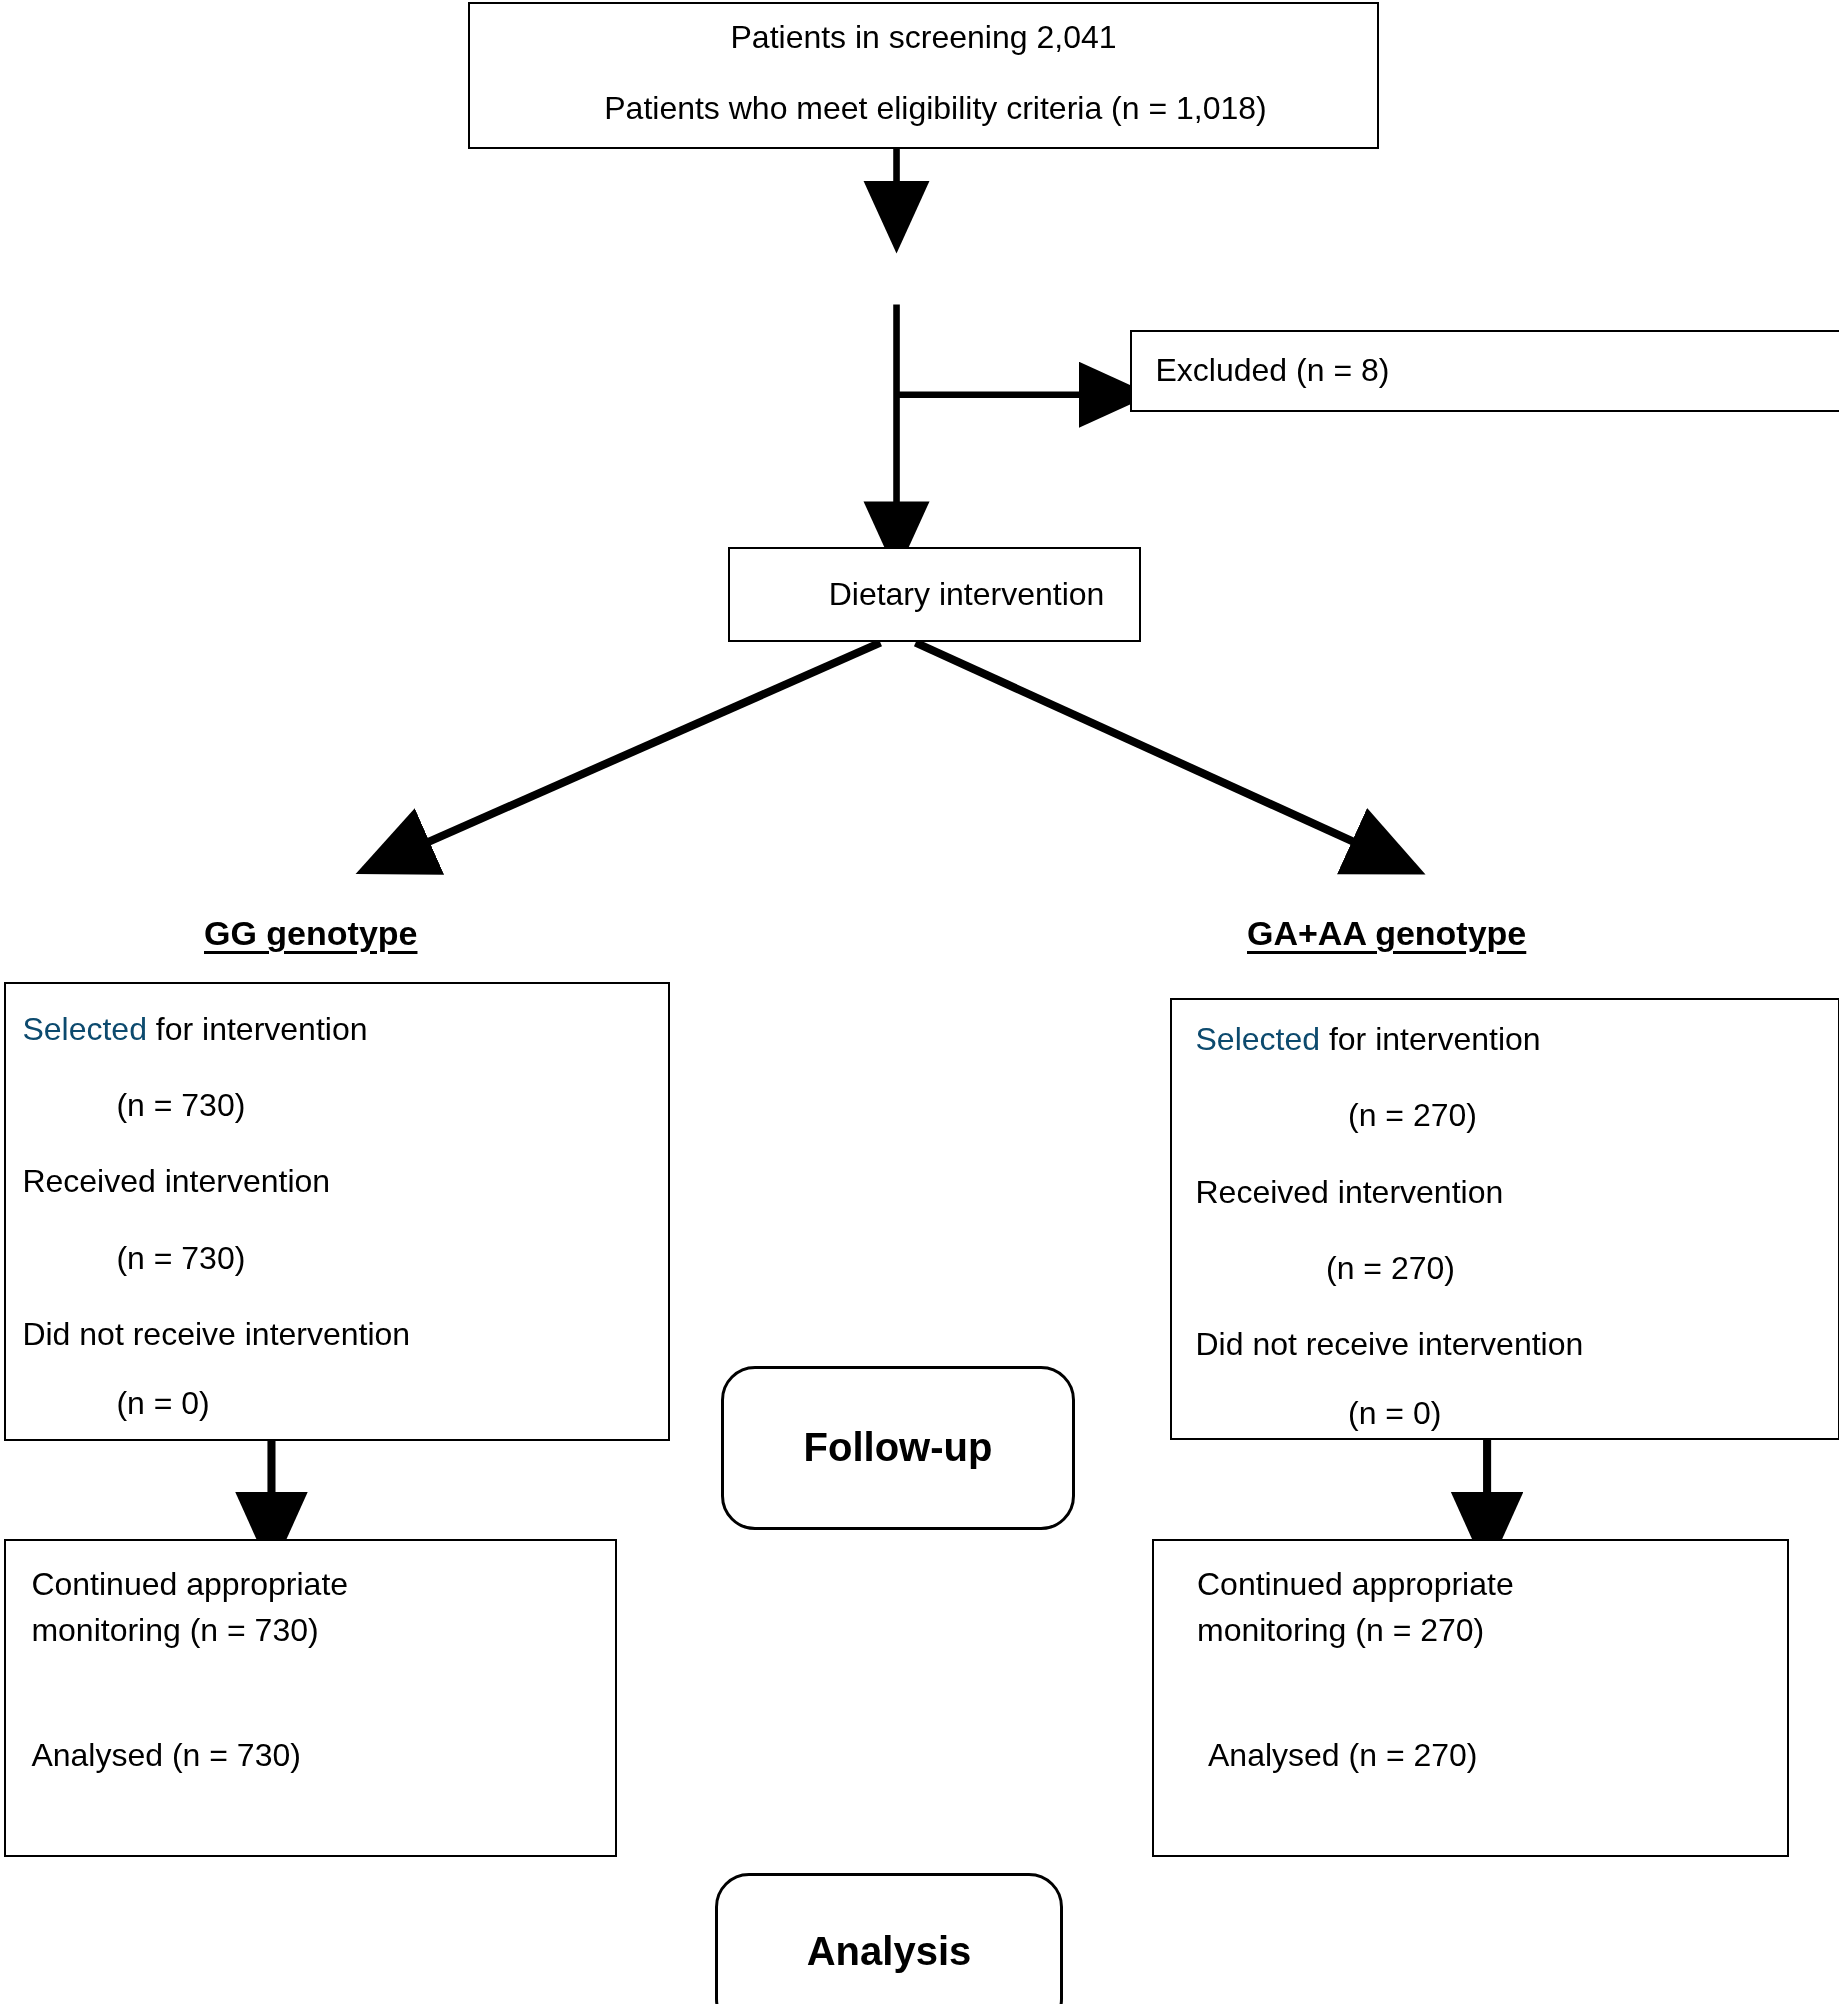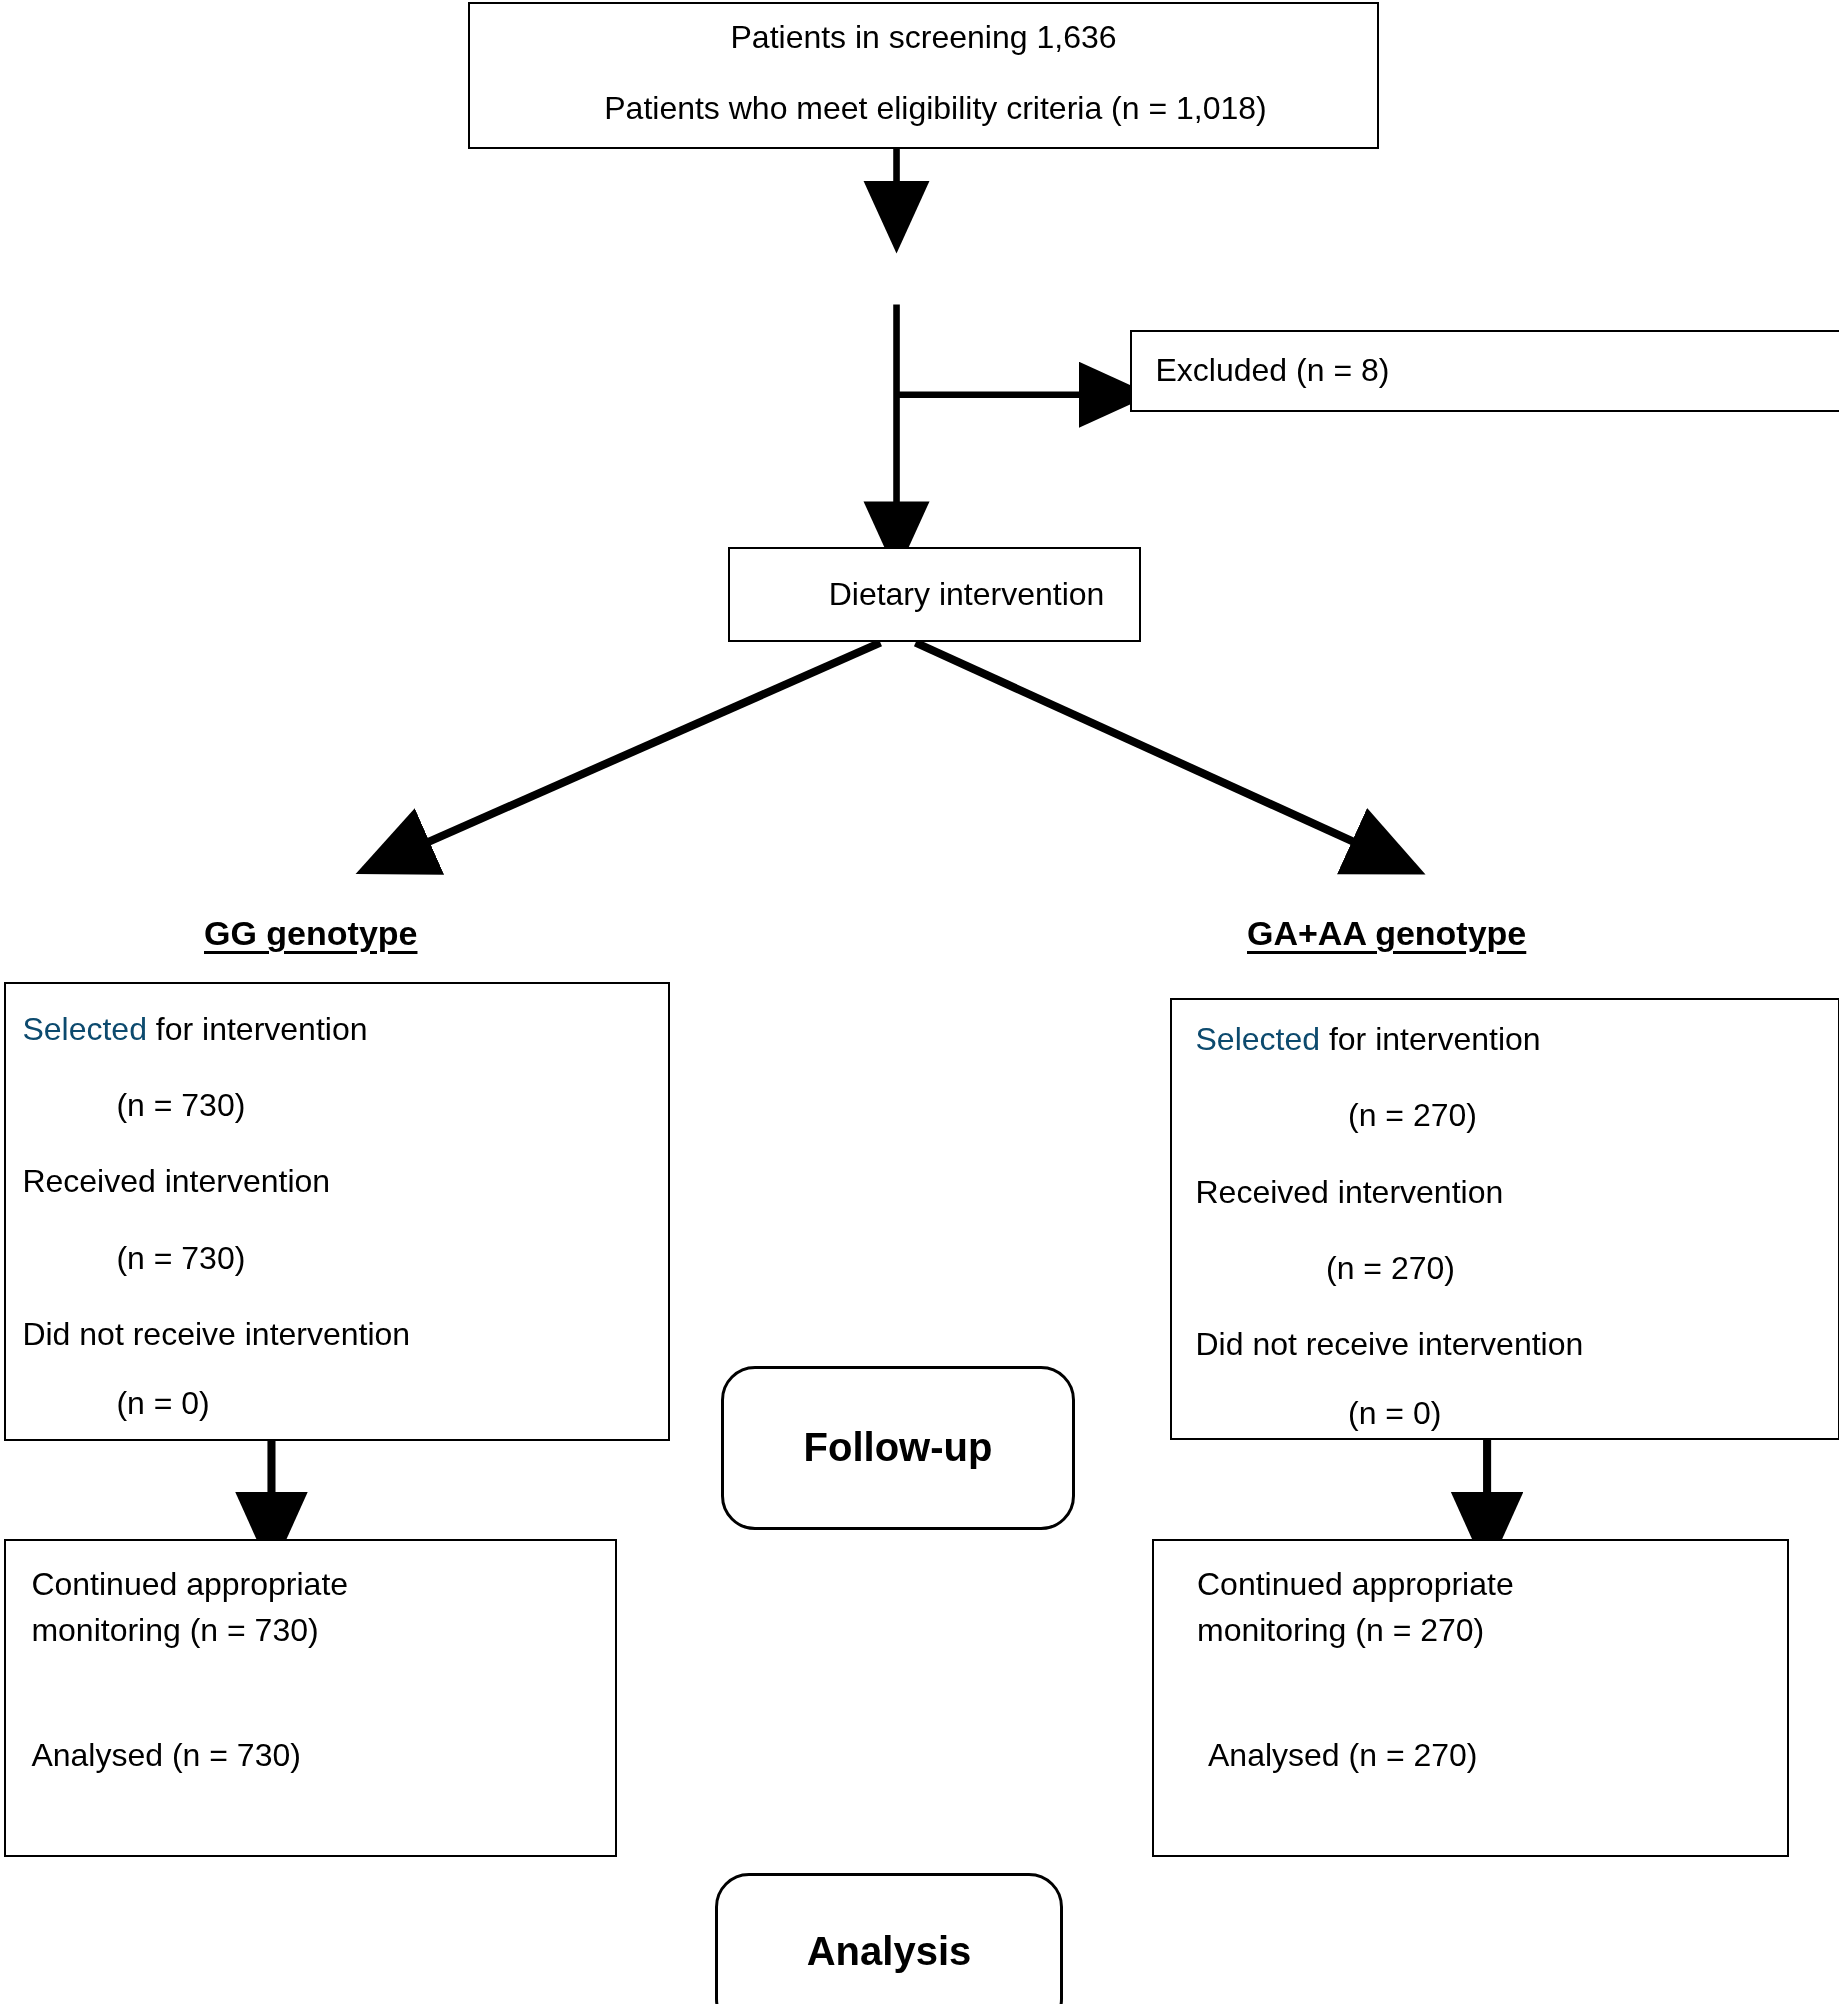--- a/index.html
+++ b/index.html
@@ -88,21 +88,21 @@
     <line x1="1200" y1="876" x2="540" y2="1167" stroke="#000000" stroke-width="11" marker-end="url(#arrowbig)"></line>
 
     <line x1="1248" y1="876" x2="1888" y2="1167" stroke="#000000" stroke-width="11" marker-end="url(#arrowbig)"></line>
 
     <line x1="370" y1="1963" x2="370" y2="2083" stroke="#000000" stroke-width="11" marker-end="url(#arrowbig)"></line>
 
     <line x1="2027" y1="1963" x2="2027" y2="2083" stroke="#000000" stroke-width="11" marker-end="url(#arrowbig)"></line>
   </svg>
 
   <div class="node-box" style="left:468px; top:1.5px; width:911px; height:147px;">
-    <div class="txt center" style="left:0; top:16px; width:100%;">Patients in screening 1,636</div>
+    <div class="txt center" style="left:0; top:16px; width:100%;">Patients in screening 2,041</div>
     <div class="txt center" style="left:12px; top:87px; width:100%;">Patients who meet eligibility criteria (n = 1,018)</div>
   </div>
 
 
   <div class="node-box" style="left:1130px; top:330px; width:816px; height:82px;padding-left:8px;">
     <div class="txt" style="left:23.5px; top:20.5px;">Excluded (n = 8)</div>
   </div>
 
   <div class="node-box" style="left:728px; top:547px; width:413px; height:95px;">
     <div class="txt center" style="left:0; top:28px; width:100%;margin-left:32px;">Dietary intervention</div>

